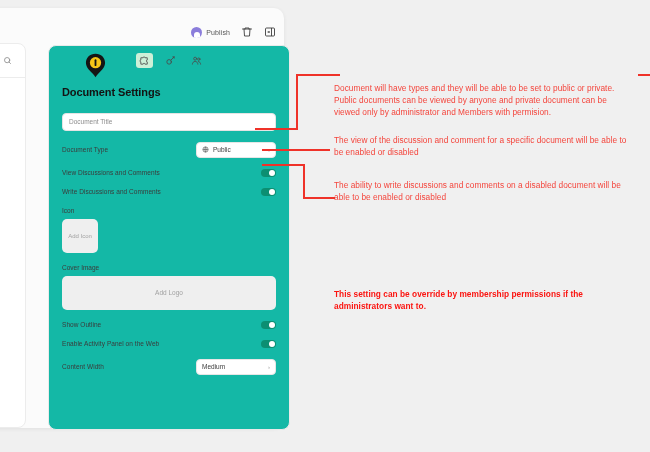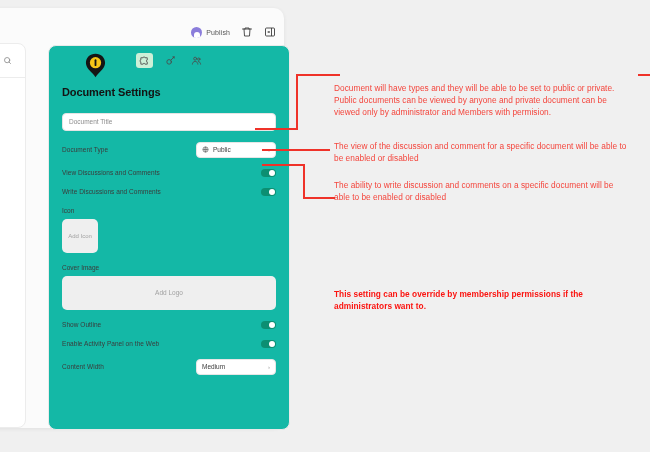--- a/index.html
+++ b/index.html
@@ -405,21 +405,21 @@
     </div>
   </div>
 </div>
 
 <div class="note" style="left:334px; top:55px; width:290px;margin-top:28px;">Document will have types and they will be able to be set to public or private. Public documents can be viewed by anyone and private document can be viewed only by administrator and Members with permision.</div>
 <div class="ln h" style="left:296px; top:74px; width:44px;"></div>
 <div class="ln v" style="left:296px; top:74px; height:55px;"></div>
 <div class="ln h" style="left:255px; top:128px; width:43px;"></div>
 <div class="ln h" style="left:638px; top:74px; width:12px;"></div>
 
-<div class="note" style="left:334px; top:141px; width:300px;">The view of the discussion and comment for a specific document will be able to be enabled or disabled</div>
+<div class="note" style="left:334px; top:135px; width:300px;">The view of the discussion and comment for a specific document will be able to be enabled or disabled</div>
 <div class="ln h" style="left:262px; top:149px; width:68px;"></div>
 
-<div class="note" style="left:334px; top:180px; width:290px;">The ability to write discussion and comments on a specific document will be able to be enabled or disabled</div>
+<div class="note" style="left:334px; top:180px; width:290px;">The ability to write discussions and comments on a disabled document will be able to be enabled or disabled</div>
 <div class="ln h" style="left:262px; top:164px; width:43px;"></div>
 <div class="ln v" style="left:303px; top:164px; height:34px;"></div>
 <div class="ln h" style="left:303px; top:197px; width:32px;"></div>
 
 <div class="note bold" style="left:334px; top:247px; width:300px;">This setting can be override by membership permissions if the administrators want to.</div>
 
 </body></html>

